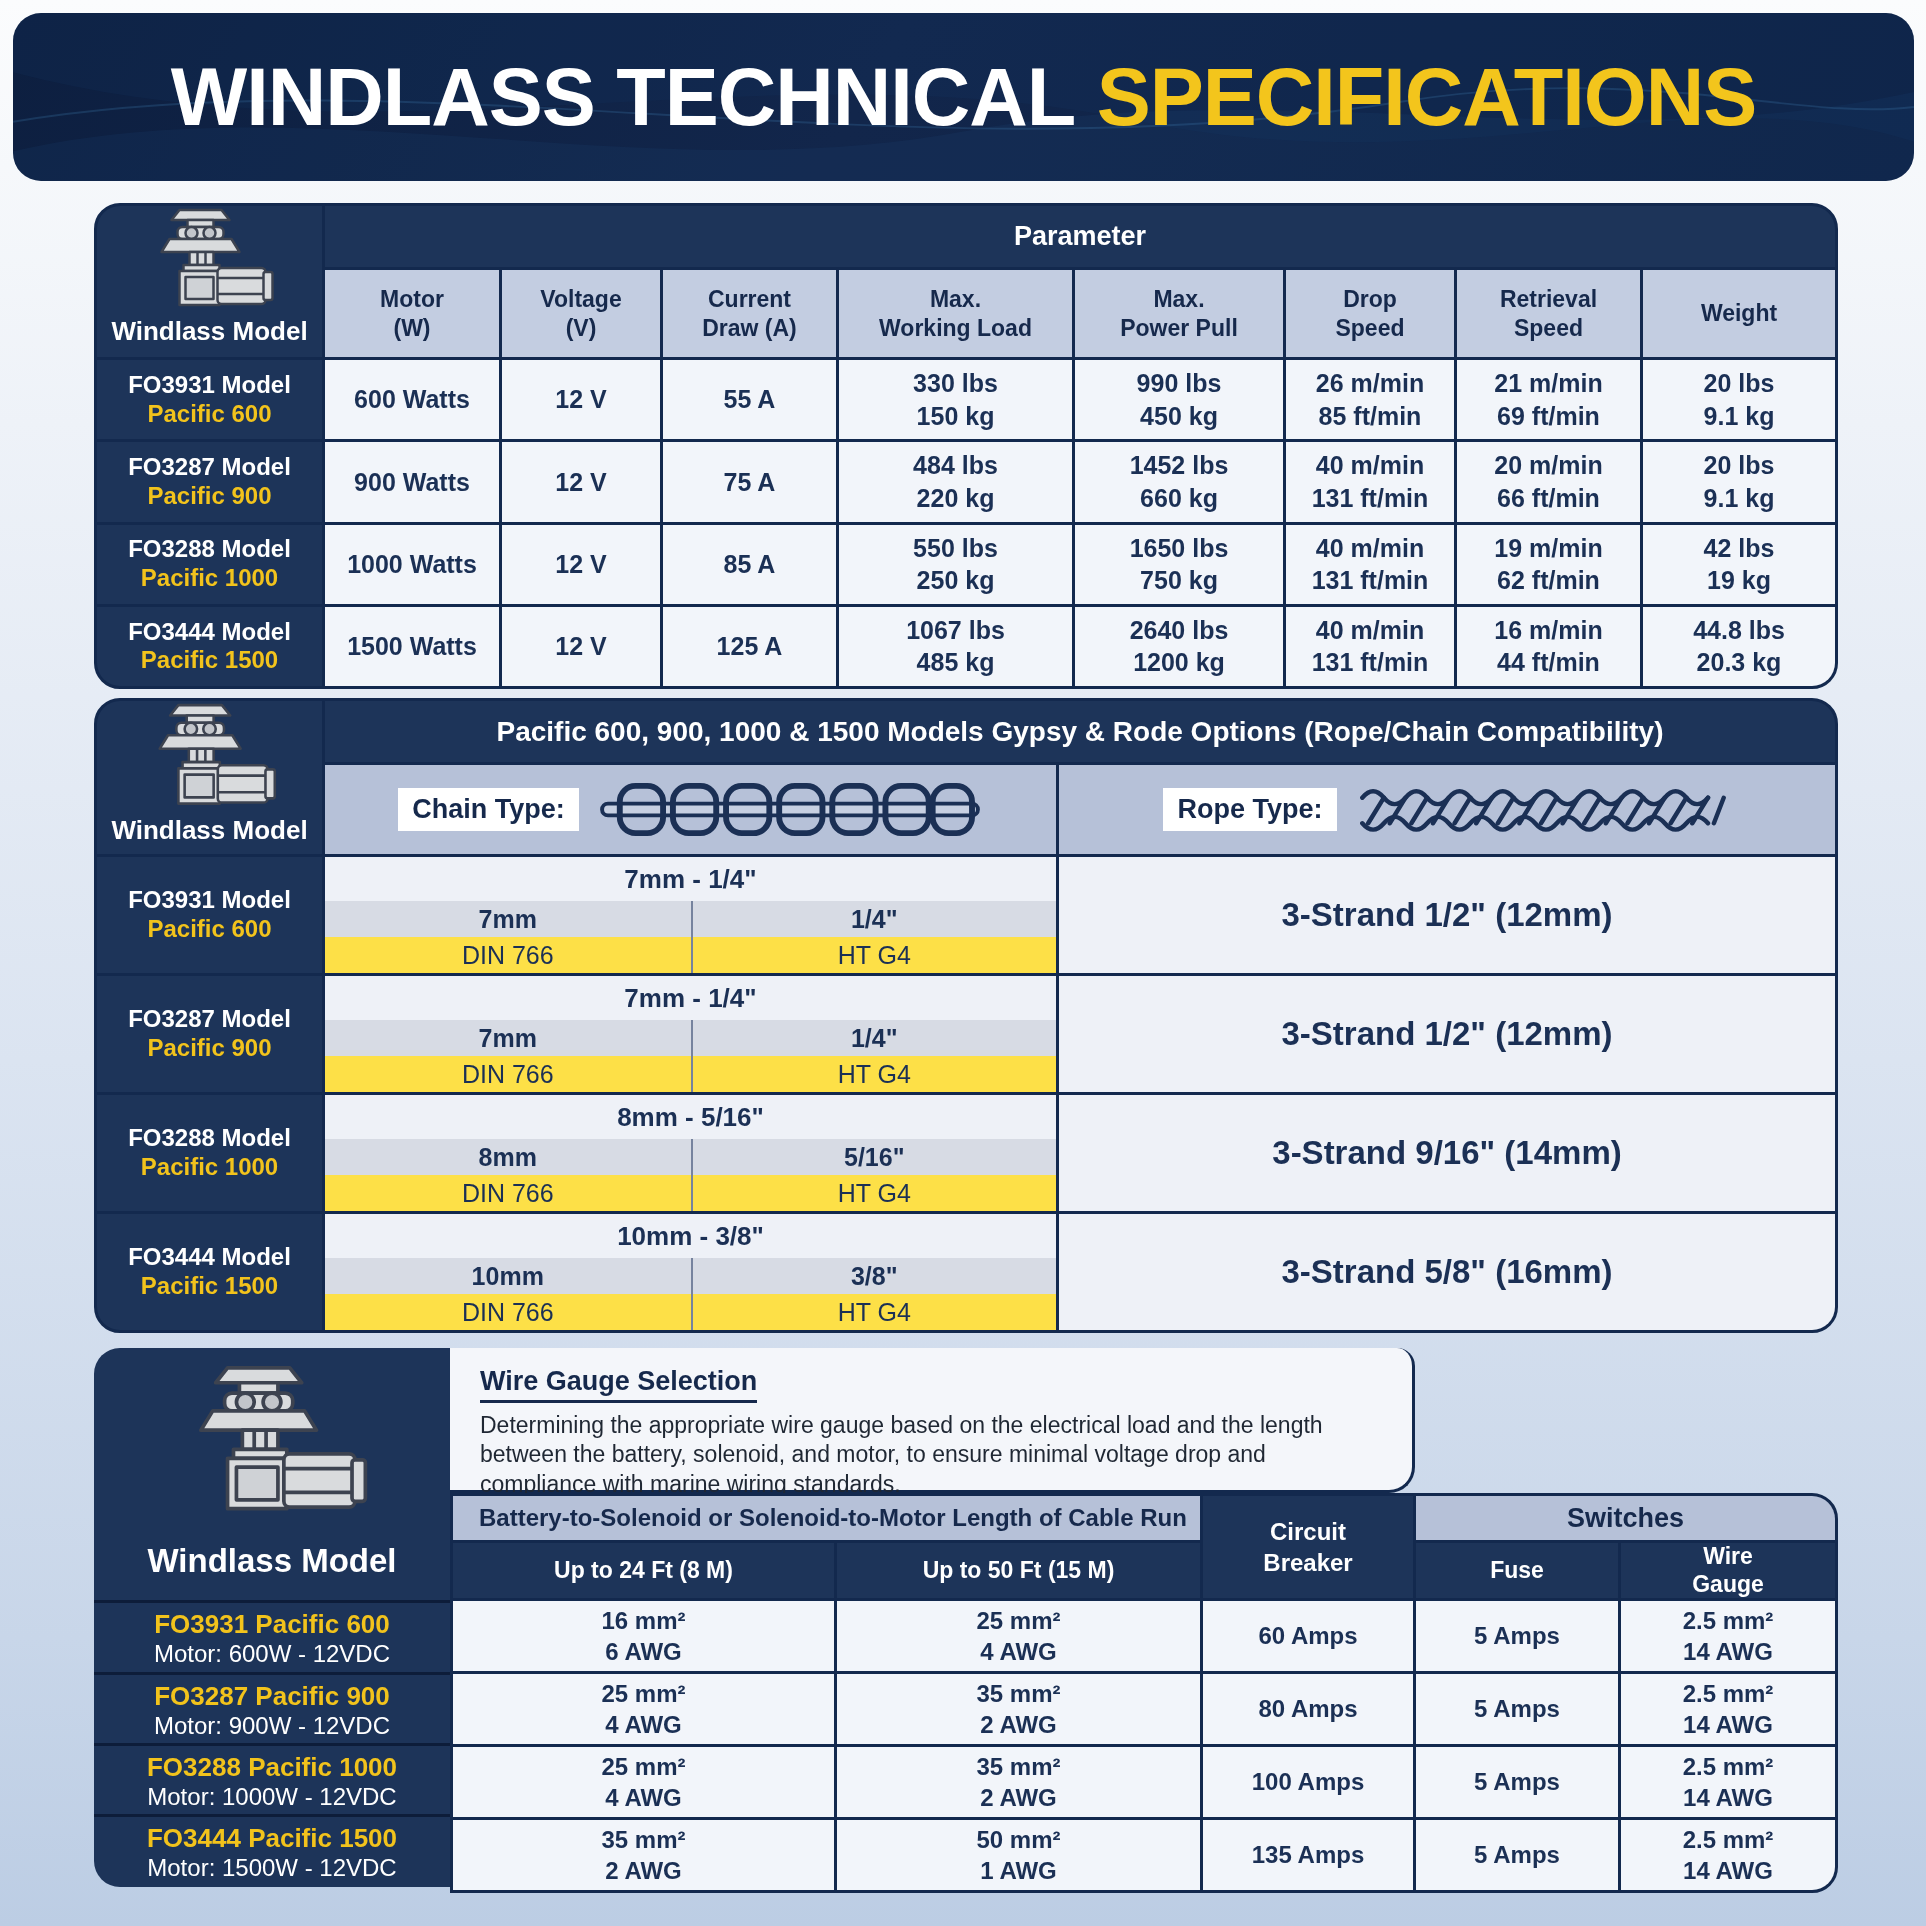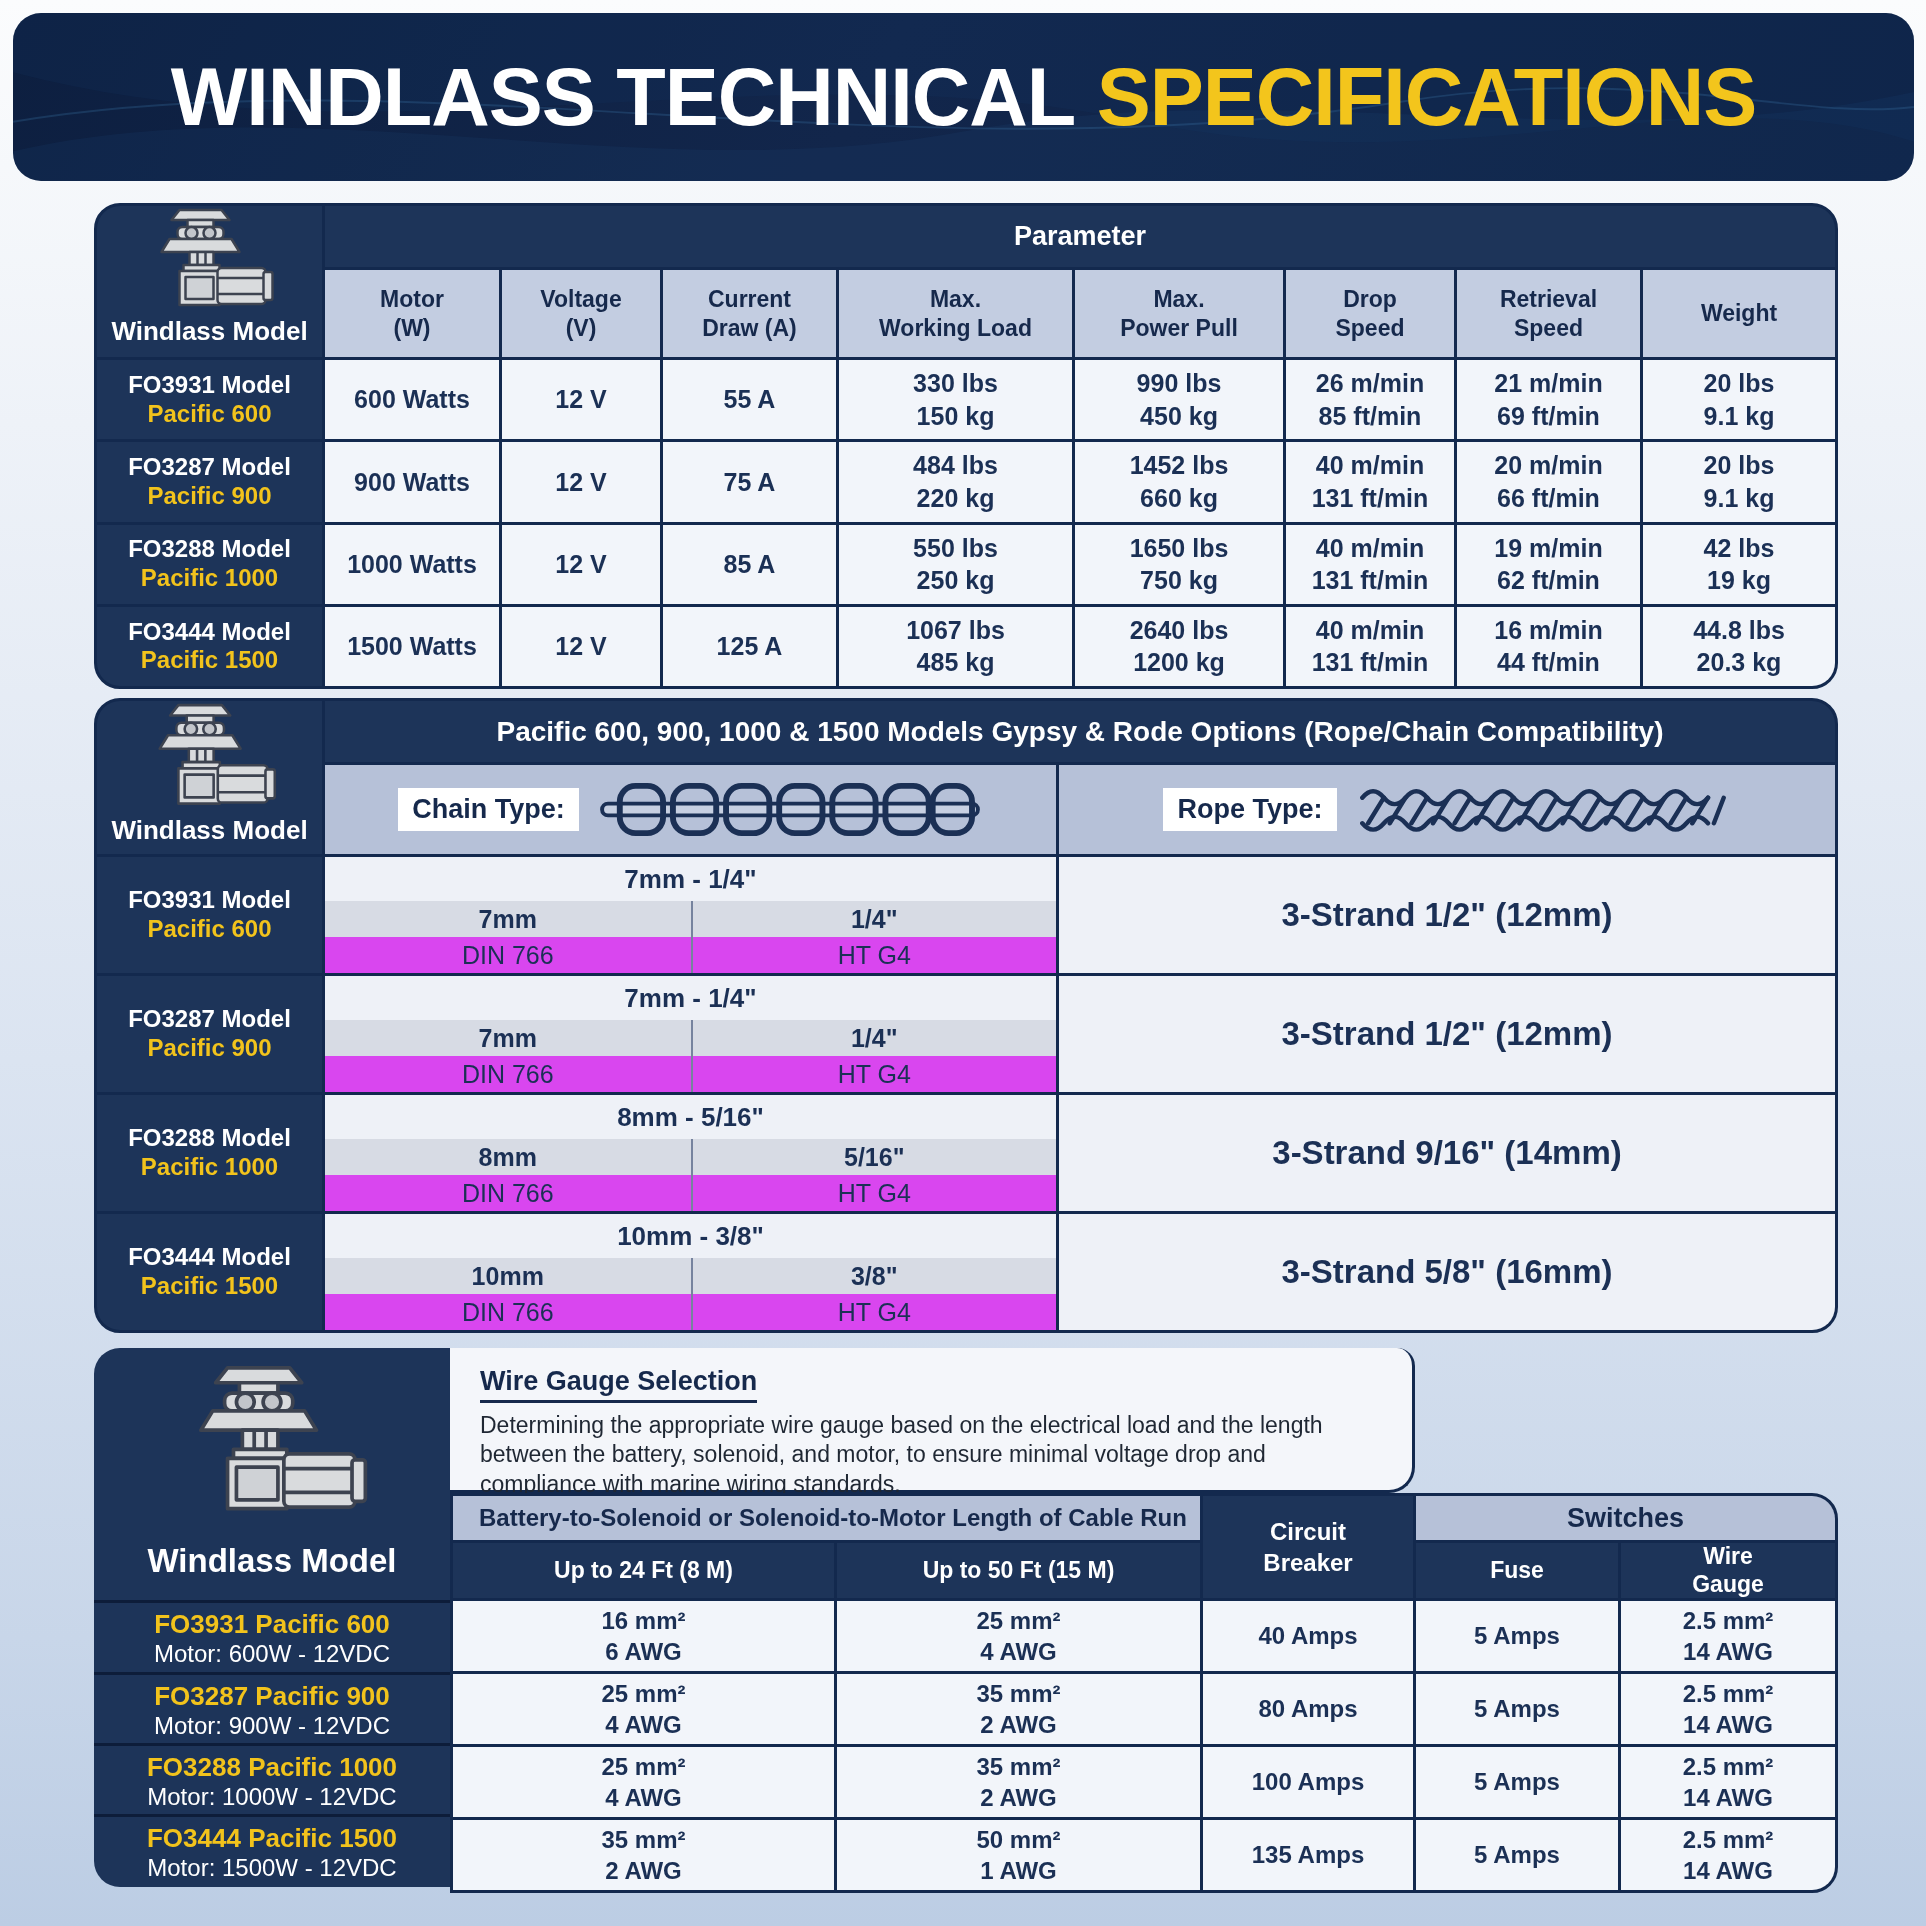--- a/index.html
+++ b/index.html
@@ -39,21 +39,21 @@
       grid-template-rows:61px 89px repeat(4,1fr);}
   .t2 .model-hdr{grid-row:1/3;display:flex;flex-direction:column;align-items:center;justify-content:flex-end;padding-bottom:8px;}
   .t2 .title{grid-column:2/5;}
   .t2-title-txt{font-weight:bold;font-size:28px;color:#ffffff;}
   .type-row{background:#b6c1d8;display:flex;align-items:center;justify-content:center;gap:18px;}
   .type-chain{grid-column:2/4;}
   .type-label{background:#ffffff;color:#16294c;font-weight:bold;font-size:27px;padding:6px 14px;white-space:nowrap;}
   .chain-block{grid-column:2/4;display:grid;grid-template-columns:1fr 1fr;grid-template-rows:44px 36px 1fr;}
   .chain-size{grid-column:1/3;background:#eef1f7;}
   .sub-gray{background:#d7dbe4;}
-  .sub-white{background:#d946ef;}
+  .sub-white{background:#fde047;}
   .sub-right{border-left:2px solid #76839e;}
   .chain-bold{font-weight:bold;font-size:26px;color:#1b3055;}
   .chain-mid{font-weight:bold;font-size:25px;color:#1b3055;}
   .chain-std{font-size:25px;font-weight:500;color:#1b3055;}
   .rope-cell{background:#eef1f7;}
   .rope-txt{font-weight:bold;font-size:33px;color:#1b3055;}
   
   .t3-panel{position:absolute;left:94px;top:1348px;width:356px;height:539px;background:#1d3459;
             border-radius:26px 0 0 26px;overflow:hidden;}
   .t3-panel .icon-wrap{position:absolute;left:0;top:14px;width:100%;display:flex;justify-content:center;}
@@ -507,21 +507,21 @@
 
     <div class="wh-cell cc">
         <span class="t3-data">16 mm²</span>
         <span class="t3-data">6 AWG</span>
       </div>
     <div class="wh-cell cc">
         <span class="t3-data">25 mm²</span>
         <span class="t3-data">4 AWG</span>
       </div>
     <div class="wh-cell cc">
-        <span class="t3-data">40 Amps</span>
+        <span class="t3-data">60 Amps</span>
       </div>
     <div class="wh-cell cc">
         <span class="t3-data">5 Amps</span>
       </div>
     <div class="wh-cell cc">
         <span class="t3-data">2.5 mm²</span>
         <span class="t3-data">14 AWG</span>
       </div>
 
     <div class="wh-cell cc">

